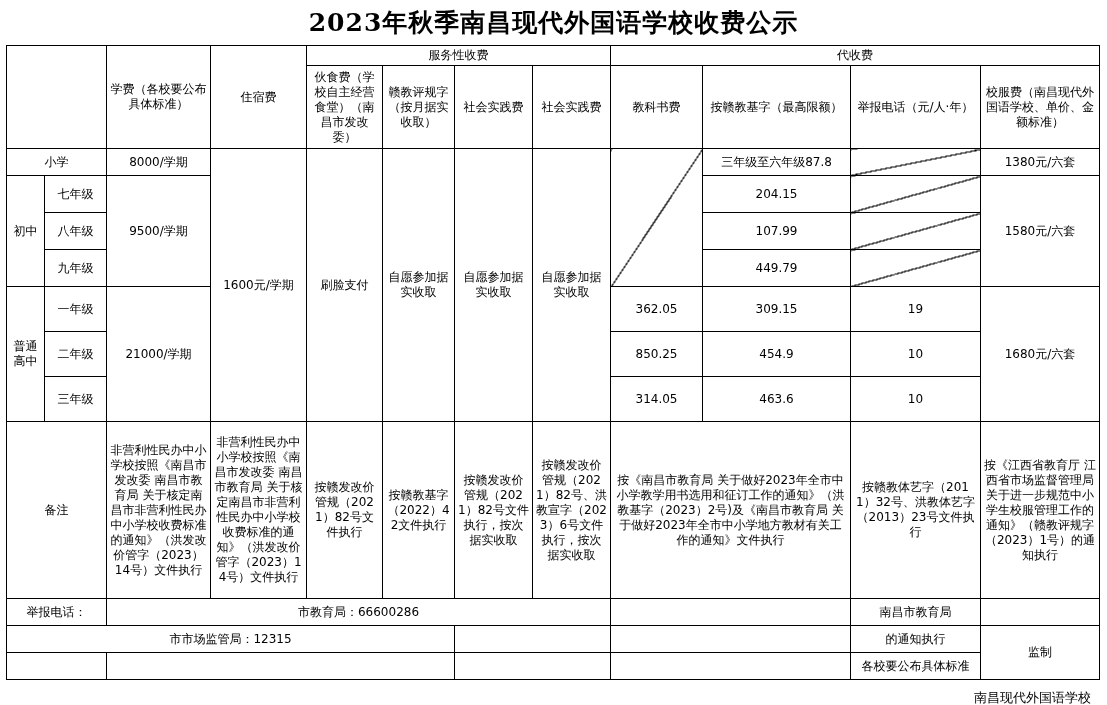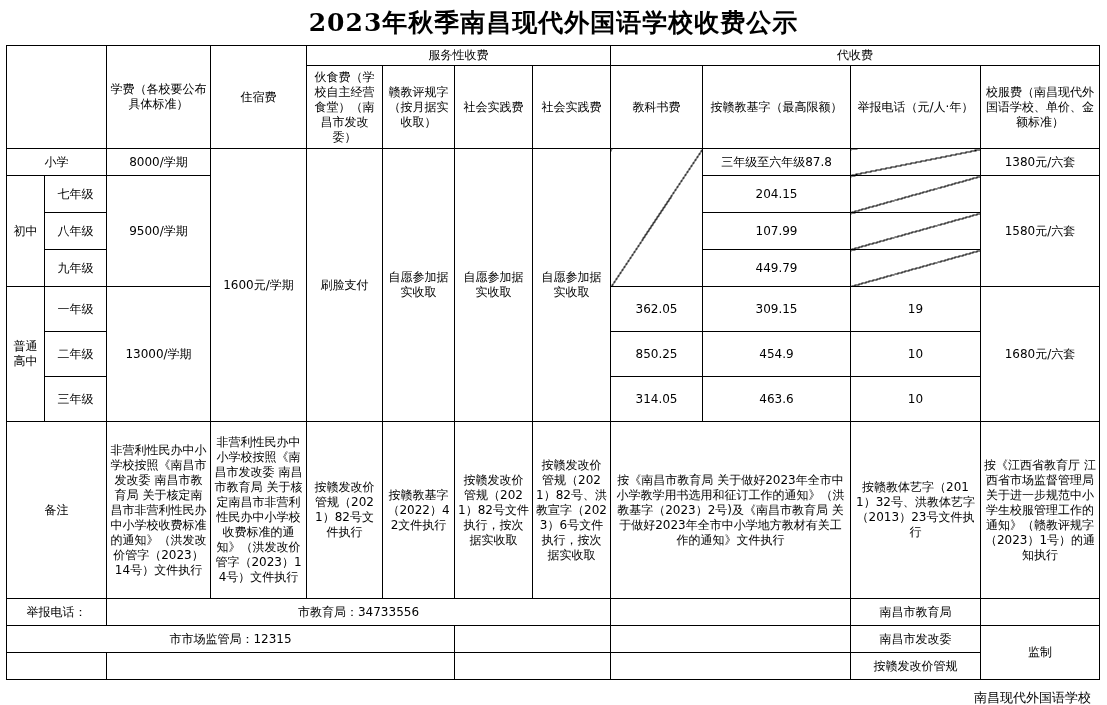--- a/index.html
+++ b/index.html
@@ -149,21 +149,21 @@
     </tr>
     <tr>
       <td class="vtxt" style="height:32px">九年级</td>
       <td>449.79</td>
       <td class="diag"></td>
     </tr>
 
     <tr>
       <td rowspan="3" class="vtxt">普通高中</td>
       <td class="vtxt" style="height:40px">一年级</td>
-      <td rowspan="3">13000/学期</td>
+      <td rowspan="3">21000/学期</td>
       <td>362.05</td>
       <td>309.15</td>
       <td>19</td>
       <td rowspan="3">1680元/六套</td>
     </tr>
     <tr>
       <td class="vtxt" style="height:40px">二年级</td>
       <td>850.25</td>
       <td>454.9</td>
       <td>10</td>
@@ -183,38 +183,38 @@
       <td class="note-c">按赣教基字（2022）42文件执行</td>
       <td class="note-c">按赣发改价管规（2021）82号文件执行，按次据实收取</td>
       <td class="note-c">按赣发改价管规（2021）82号、洪教宣字（2023）6号文件执行，按次据实收取</td>
       <td colspan="2" class="note-c">按《南昌市教育局 关于做好2023年全市中小学教学用书选用和征订工作的通知》（洪教基字（2023）2号)及《南昌市教育局 关于做好2023年全市中小学地方教材有关工作的通知》文件执行</td>
       <td class="note-c">按赣教体艺字（2011）32号、洪教体艺字（2013）23号文件执行</td>
       <td class="note-c">按《江西省教育厅 江西省市场监督管理局关于进一步规范中小学生校服管理工作的通知》（赣教评规字（2023）1号）的通知执行</td>
     </tr>
 
     <tr class="footrow">
       <td colspan="2" class="foot-left">举报电话：</td>
-      <td colspan="6">市教育局：34733556</td>
+      <td colspan="6">市教育局：66600286</td>
       <td colspan="2" style="border-right:none"></td>
       <td>南昌市教育局</td>
       <td rowspan="1"></td>
     </tr>
     <tr class="footrow">
       <td colspan="6">市市场监管局：12315</td>
       <td colspan="2" style="border-right:none"></td>
       <td colspan="2" style="border-right:none"></td>
-      <td>南昌市发改委</td>
+      <td>的通知执行</td>
       <td rowspan="2">监制</td>
     </tr>
     <tr class="footrow">
       <td colspan="2"></td>
       <td colspan="4"></td>
       <td colspan="2" style="border-right:none"></td>
       <td colspan="2" style="border-right:none"></td>
-      <td>按赣发改价管规</td>
+      <td>各校要公布具体标准</td>
     </tr>
   </tbody>
     </table>
 
   <div class="sign">
     <div>南昌现代外国语学校</div>
 
   </div>
 
 </div>

